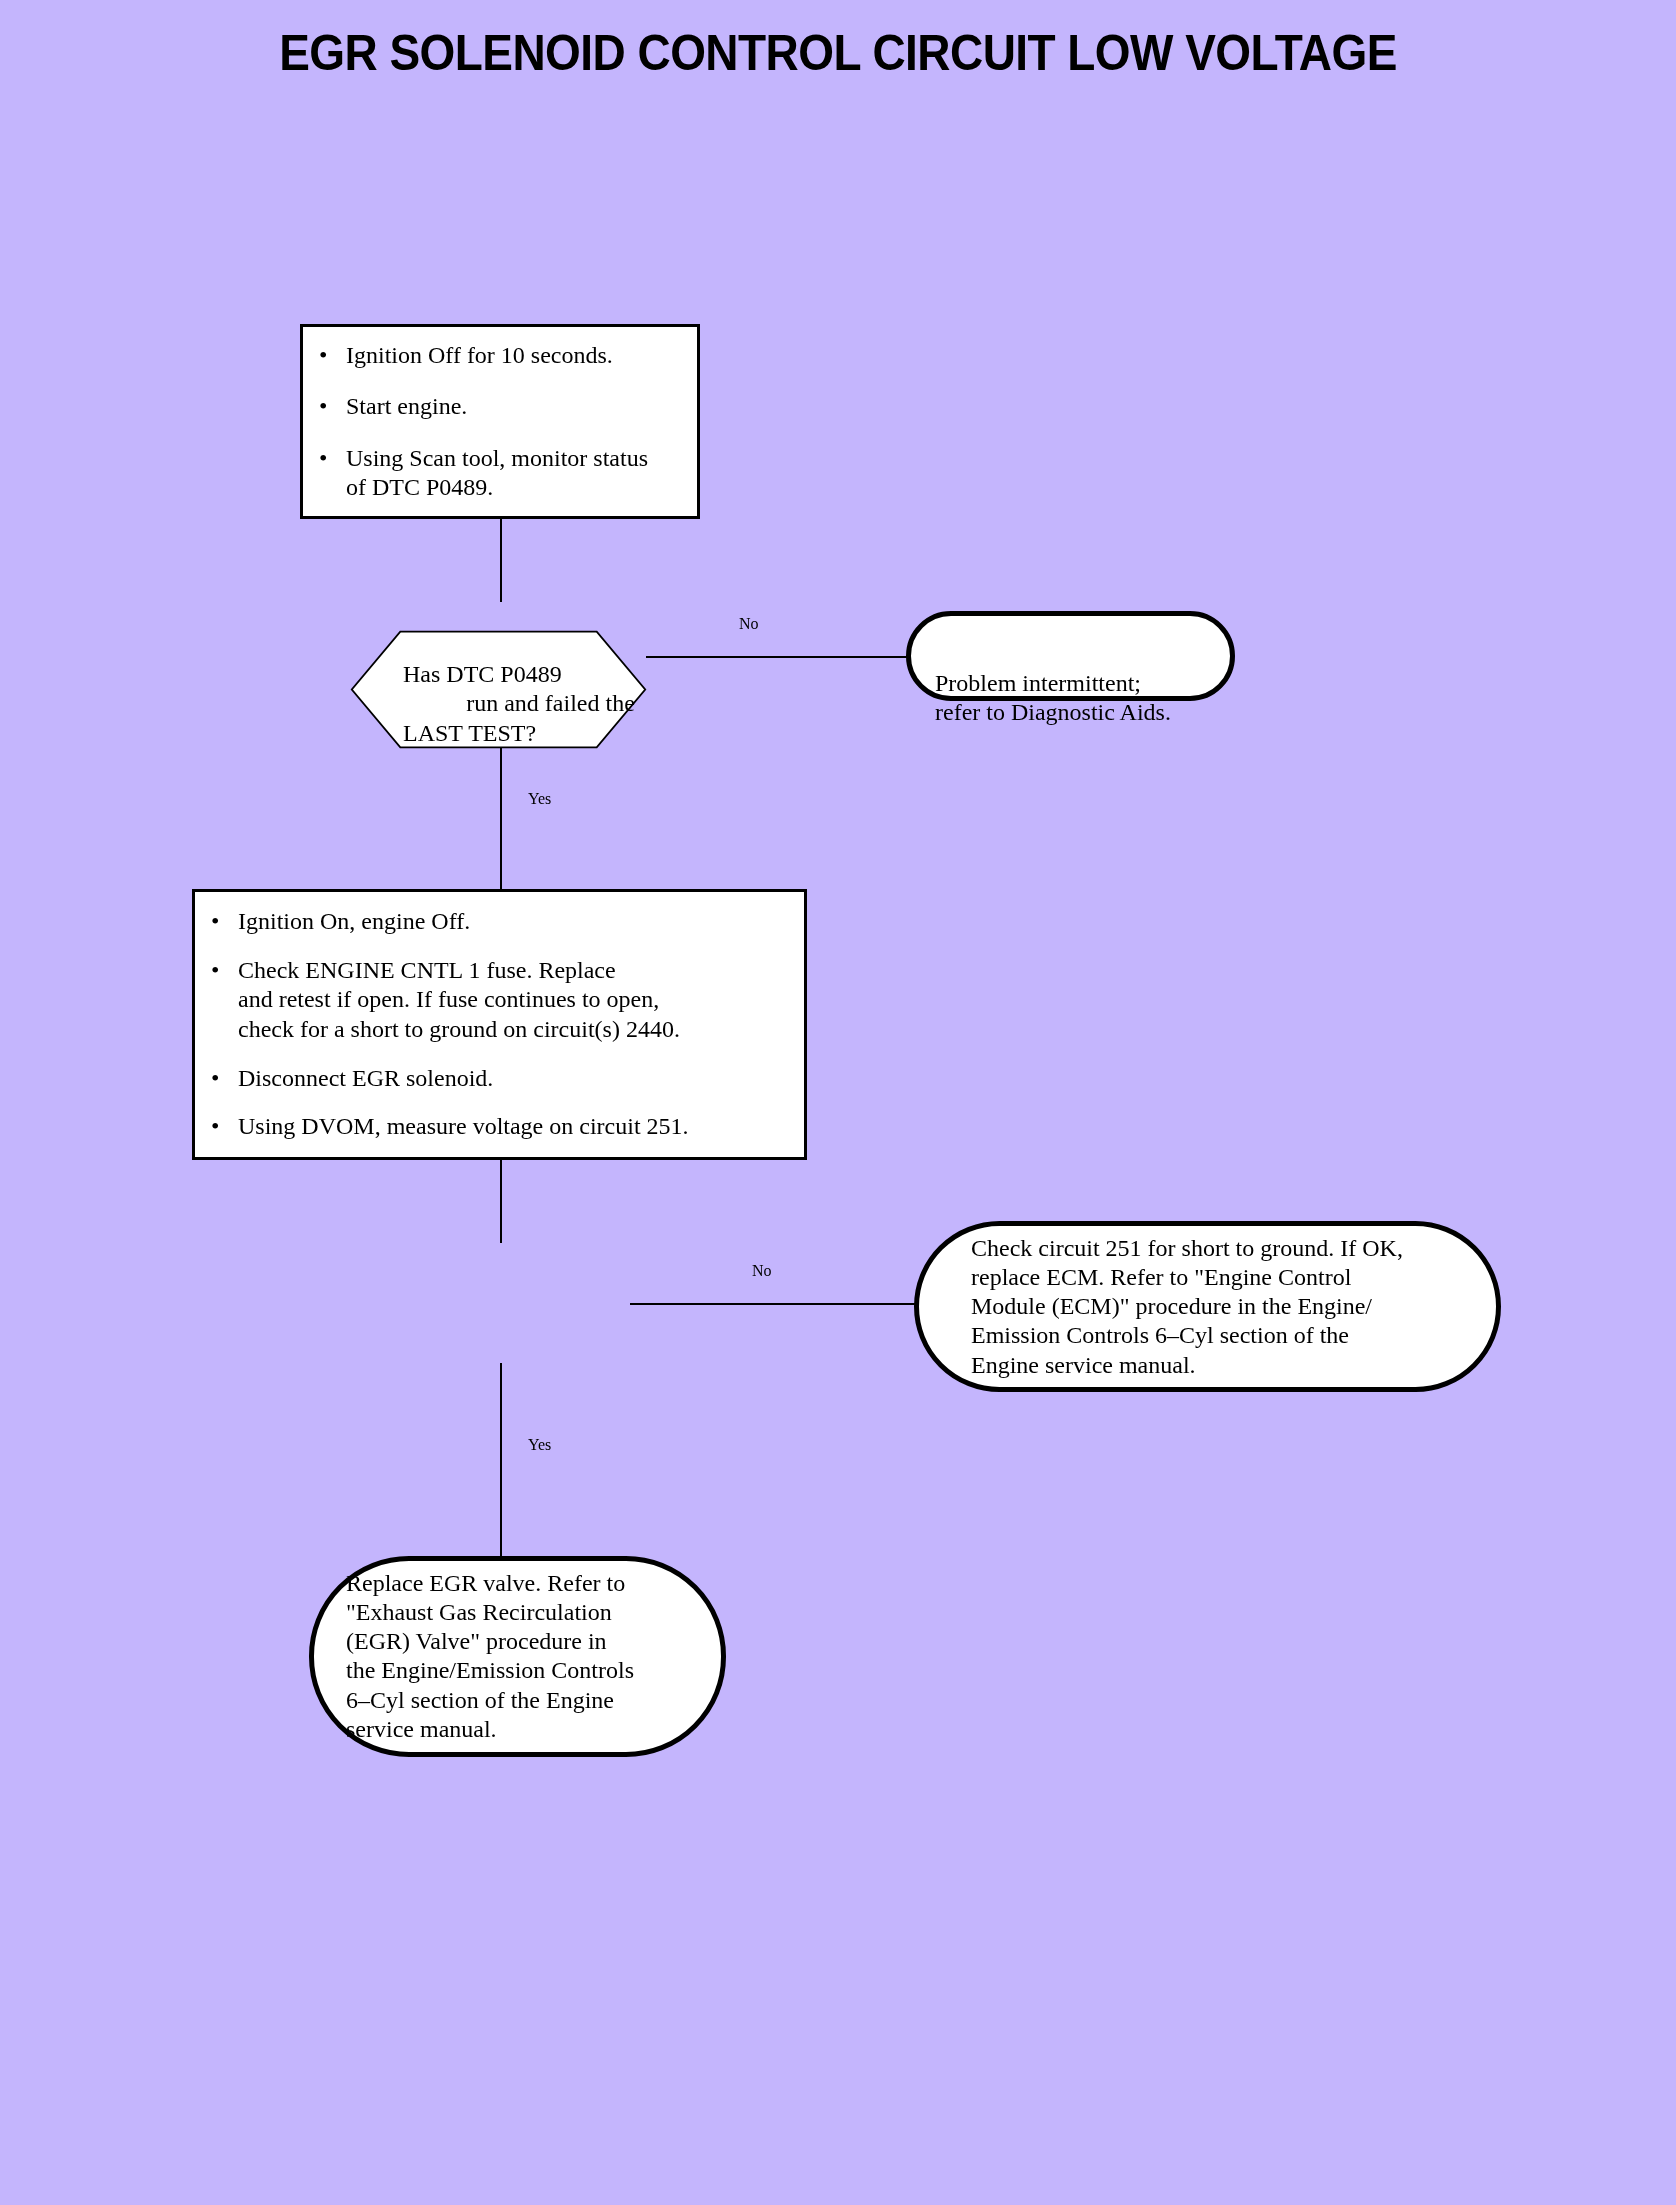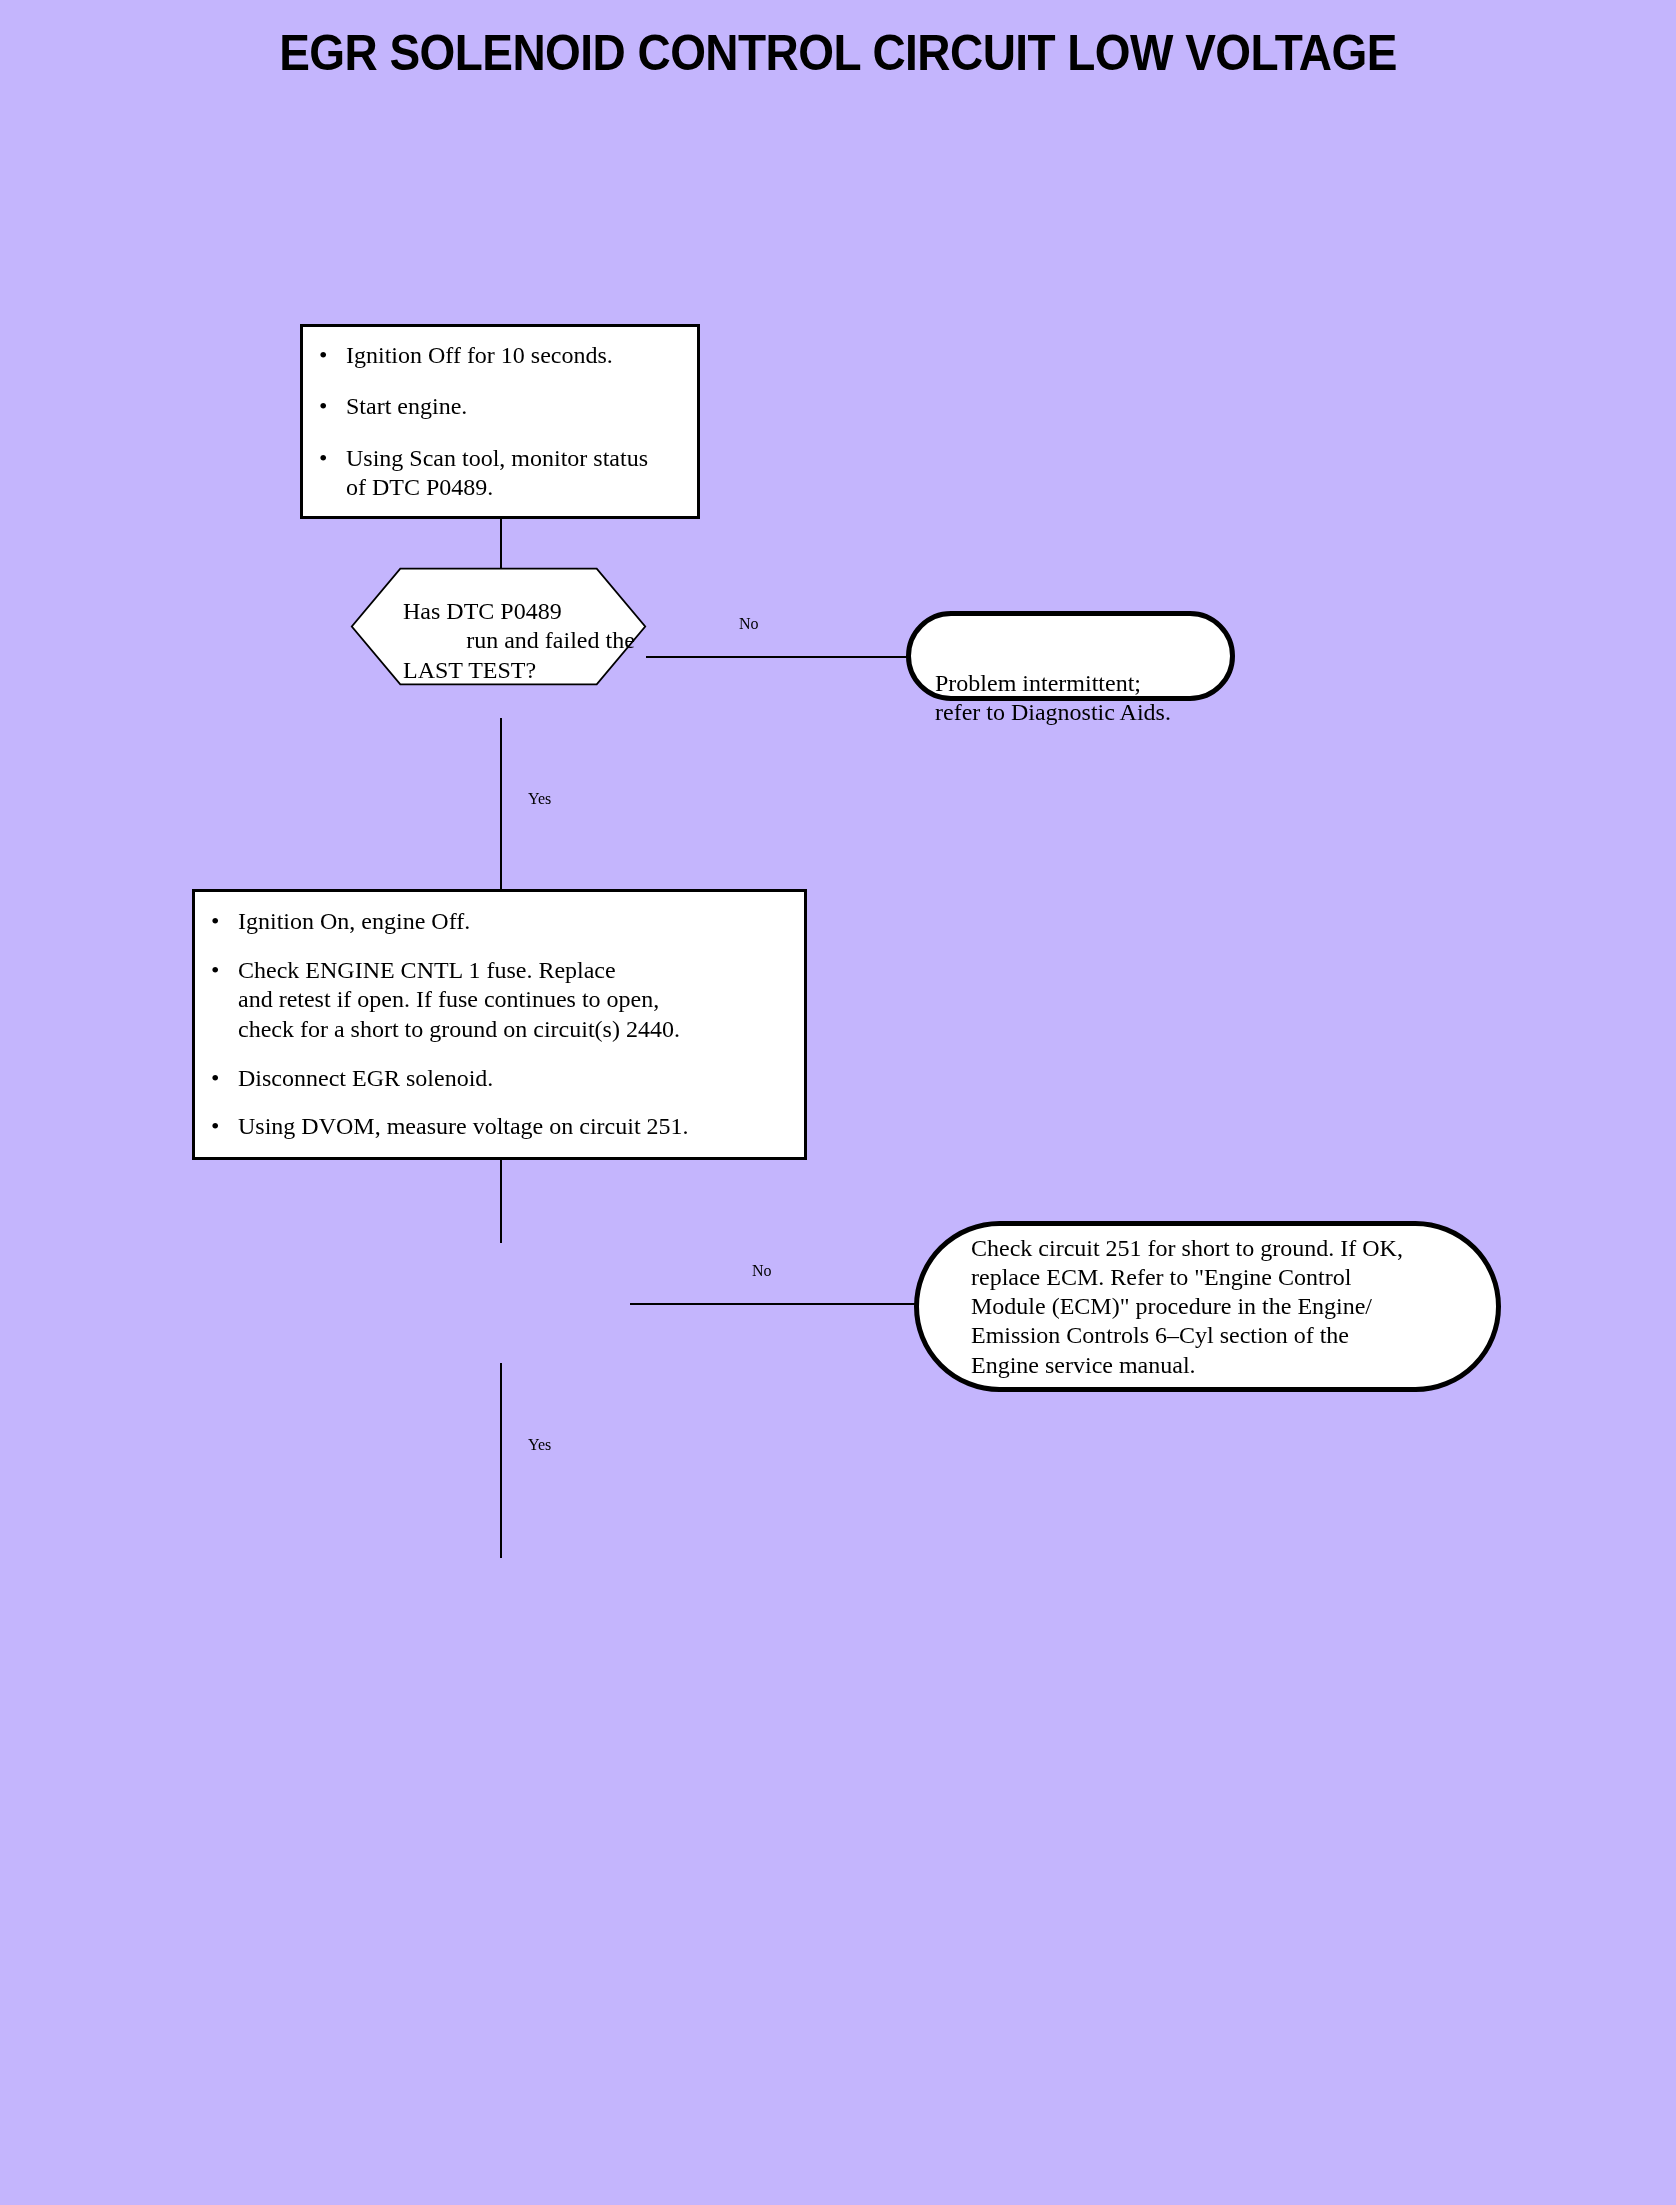--- a/index.html
+++ b/index.html
@@ -149,21 +149,21 @@
         <span class="bullet-text">Start engine.</span>
       </div>
       <div class="bullet-row">
         <span class="bullet-dot" style="width:27px;">•</span>
         <span class="bullet-text">Using Scan tool, monitor status
 of DTC P0489.</span>
       </div>
     </div>
   </div>
 
-  <div class="hexwrap" style="left:351px; top:568px; width:295px; height:146px;">
+  <div class="hexwrap" style="left:351px; top:631px; width:295px; height:146px;">
     <svg width="295" height="117" viewBox="0 0 486 193">
       <polygon points="81,1 405,1 485,96.5 405,192 81,192 1,96.5" fill="#ffffff" stroke="#000000" stroke-width="3"></polygon>
     </svg>
     <div class="hex-text" style="padding-left:52px; padding-right:24px;">
       <div class="boxtext" style="position:relative; left:0; top:0;">Has DTC P0489</div>
       <div class="boxtext" style="position:relative; left:0; top:0;text-align:center;">run and failed the</div>
       <div class="boxtext" style="position:relative; left:0; top:0;">LAST TEST?</div>
     </div>
   </div>
 
@@ -209,15 +209,25 @@
   <div class="stadium" style="left:914px; top:1221px; width:587px; height:171px; border-radius:86px;">
     <div style="position:absolute; left:52px; top:50%; transform:translateY(-50%);">
       <div class="boxtext" style="position:relative;">Check circuit 251 for short to ground. If OK,</div>
       <div class="boxtext" style="position:relative;">replace ECM. Refer to "Engine Control</div>
       <div class="boxtext" style="position:relative;">Module (ECM)" procedure in the Engine/</div>
       <div class="boxtext" style="position:relative;">Emission Controls 6–Cyl section of the</div>
       <div class="boxtext" style="position:relative;">Engine service manual.</div>
     </div>
   </div>
 
+  <div class="stadium" style="left:309px; top:1556px; width:417px; height:201px; border-radius:100px;">
+    <div style="position:absolute; left:32px; top:50%; transform:translateY(-50%);">
+      <div class="boxtext" style="position:relative;">Replace EGR valve. Refer to</div>
+      <div class="boxtext" style="position:relative;">"Exhaust Gas Recirculation</div>
+      <div class="boxtext" style="position:relative;">(EGR) Valve" procedure in</div>
+      <div class="boxtext" style="position:relative;">the Engine/Emission Controls</div>
+      <div class="boxtext" style="position:relative;">6–Cyl section of the Engine</div>
+      <div class="boxtext" style="position:relative;">service manual.</div>
+    </div>
+  </div>
 
 </div>
 
 
 </body></html>

